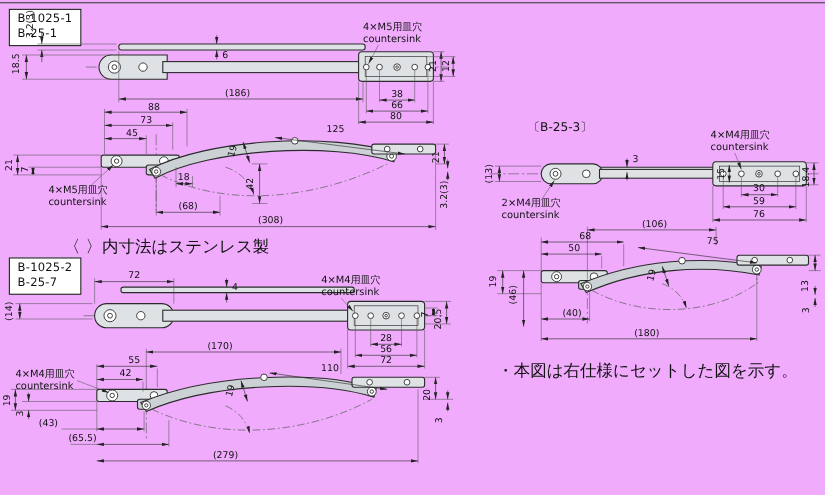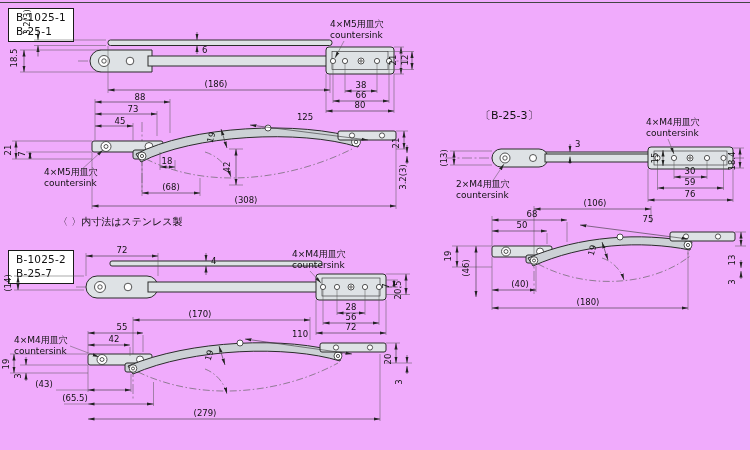--- a/index.html
+++ b/index.html
@@ -3,21 +3,21 @@
 <meta charset="utf-8">
 <style>
   * { margin:0; padding:0; box-sizing:border-box; }
   html,body { background:#e9e9e9; }
   body { font-family:"DejaVu Sans","Liberation Sans",sans-serif; }
   #screen { position:relative; width:750px; height:450px; background:#f0abfc; overflow:hidden; }
   .topline { position:absolute; left:0; top:2px; width:750px; border-top:1px solid #444; }
   .panel { position:absolute; }
   .part-box { position:absolute; border:1px solid #1a1a1a; background:#fff; padding:2px 7px 3px; font-size:10.5px; line-height:1.3; color:#111; letter-spacing:.2px; }
   .p3-label { position:absolute; font-size:11px; color:#111; }
-  .note { position:absolute; font-size:10px; color:#111; white-space:nowrap; }
+  .note { position:absolute; font-size:15px; color:#111; white-space:nowrap; }
   svg { overflow:visible; }
   .part  { fill:#dee2e5; stroke:#2b2b2b; stroke-width:1; }
   .part2 { fill:#ccd1d5; stroke:#2b2b2b; stroke-width:1; }
   .inner { fill:none; stroke:#2b2b2b; stroke-width:.6; }
   .hole  { fill:#fff; stroke:#2b2b2b; stroke-width:.8; }
   .cl  { stroke:#555; stroke-width:.55; stroke-dasharray:10 2.5 2 2.5; fill:none; }
   .ph  { stroke:#666; stroke-width:.7; stroke-dasharray:7 2.5 1.5 2.5; fill:none; }
   .ext { stroke:#555; stroke-width:.5; fill:none; }
   .dim-l { stroke:#333; stroke-width:.6; fill:none; }
   text.dim { font-size:8.5px; fill:#111; }
@@ -186,21 +186,21 @@
       <text class="dim" x="406" y="177" text-anchor="middle" transform="rotate(-90 406 177)">3.2(3)</text>
 
       <text class="ann" x="44" y="175">4×M5用皿穴</text>
       <text class="ann" x="44" y="186">countersink</text>
       <line class="ext" x1="80" y1="171" x2="103" y2="150" marker-end="url(#a1)"></line>
     </g>
   </svg>
 
   <div class="note" style="left:58px; top:215px;">〈 〉内寸法はステンレス製</div>
 
-  <div class="part-box" style="left:8px; top:234px;margin-top:16px;">
+  <div class="part-box" style="left:8px; top:234px;">
     <div>B-1025-2</div>
     <div>B-25-7</div>
   </div>
 
   <svg class="panel" style="left:0;top:232px" width="430" height="218" viewBox="0 0 430 218">
     <defs>
       <marker id="a2" viewBox="0 0 10 6" refX="10" refY="3" markerWidth="6.5" markerHeight="4" markerUnits="userSpaceOnUse" orient="auto-start-reverse">
         <path d="M0,0.6 L10,3 L0,5.4 Z" fill="#222"></path>
       </marker>
     </defs>
@@ -479,13 +479,14 @@
       <line class="ext" x1="305" y1="124" x2="316" y2="124"></line>
         <line class="ext" x1="305" y1="138" x2="316" y2="138"></line>
       <line class="dim-l" x1="311" y1="124" x2="311" y2="138" marker-start="url(#a3)" marker-end="url(#a3)"></line>
       <text class="dim" x="305" y="152" text-anchor="middle" transform="rotate(-90 305 152)">13</text>
       <line class="dim-l" x1="311" y1="152" x2="311" y2="160" marker-end="url(#a3)"></line>
       <line class="dim-l" x1="311" y1="171" x2="311" y2="163" marker-end="url(#a3)"></line>
       <text class="dim" x="305" y="174" text-anchor="middle" transform="rotate(-90 305 174)">3</text>
     </g>
   </svg>
 
+  <div class="note" style="left:452px; top:328px;">・本図は右仕様にセットした図を示す。</div>
 </div>
 
 </body></html>

